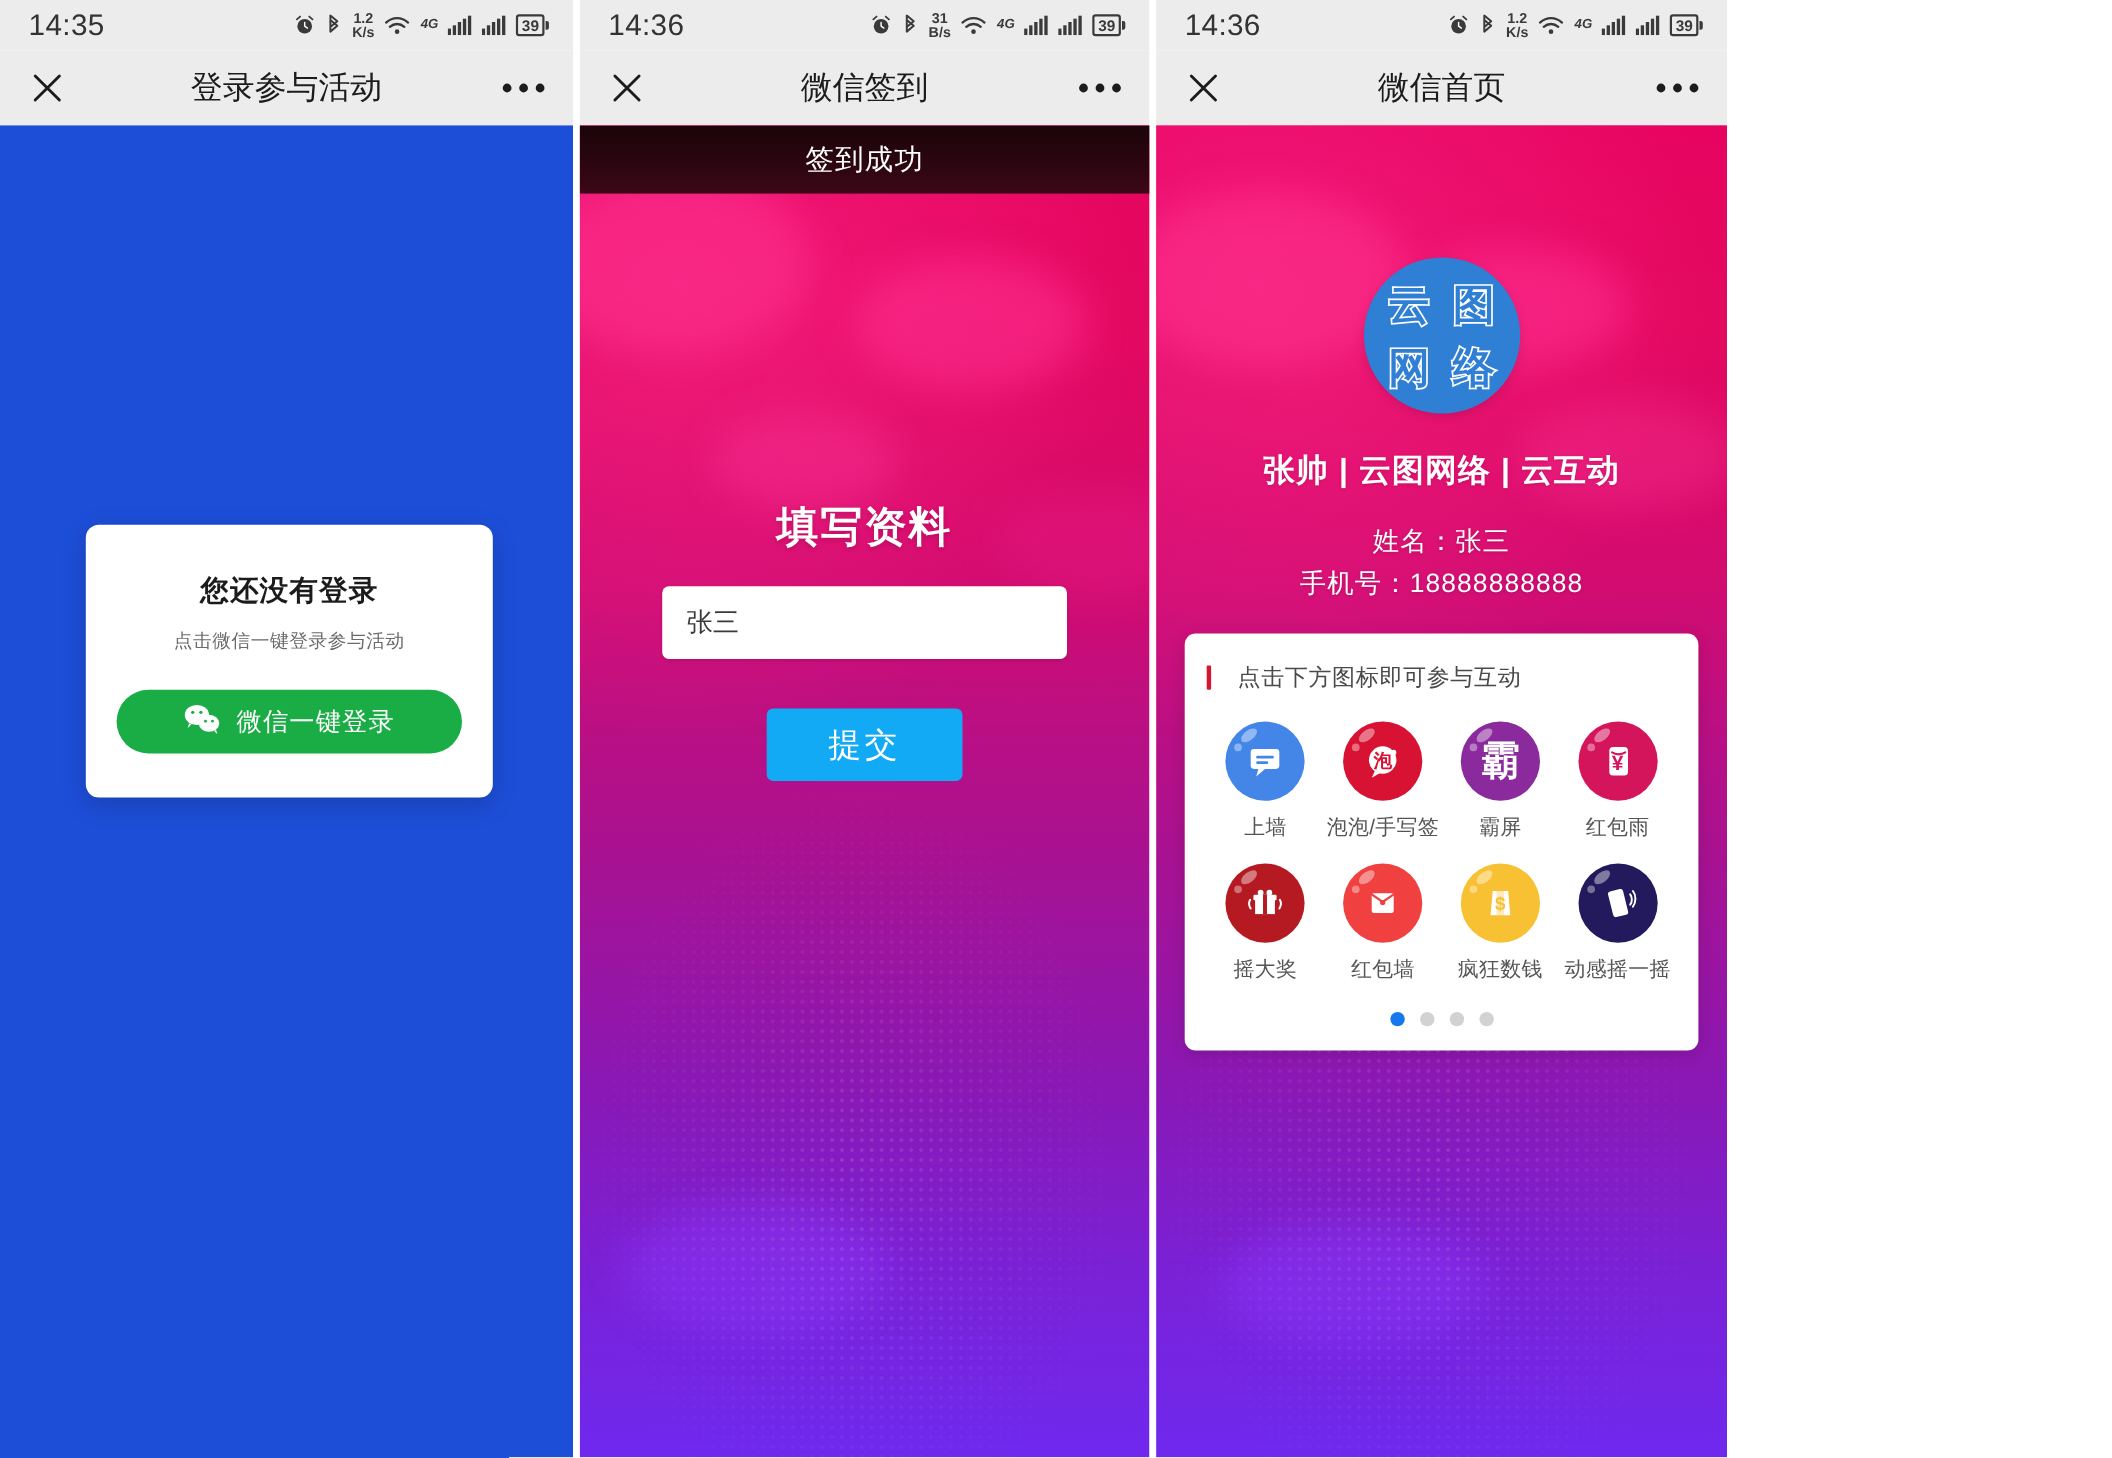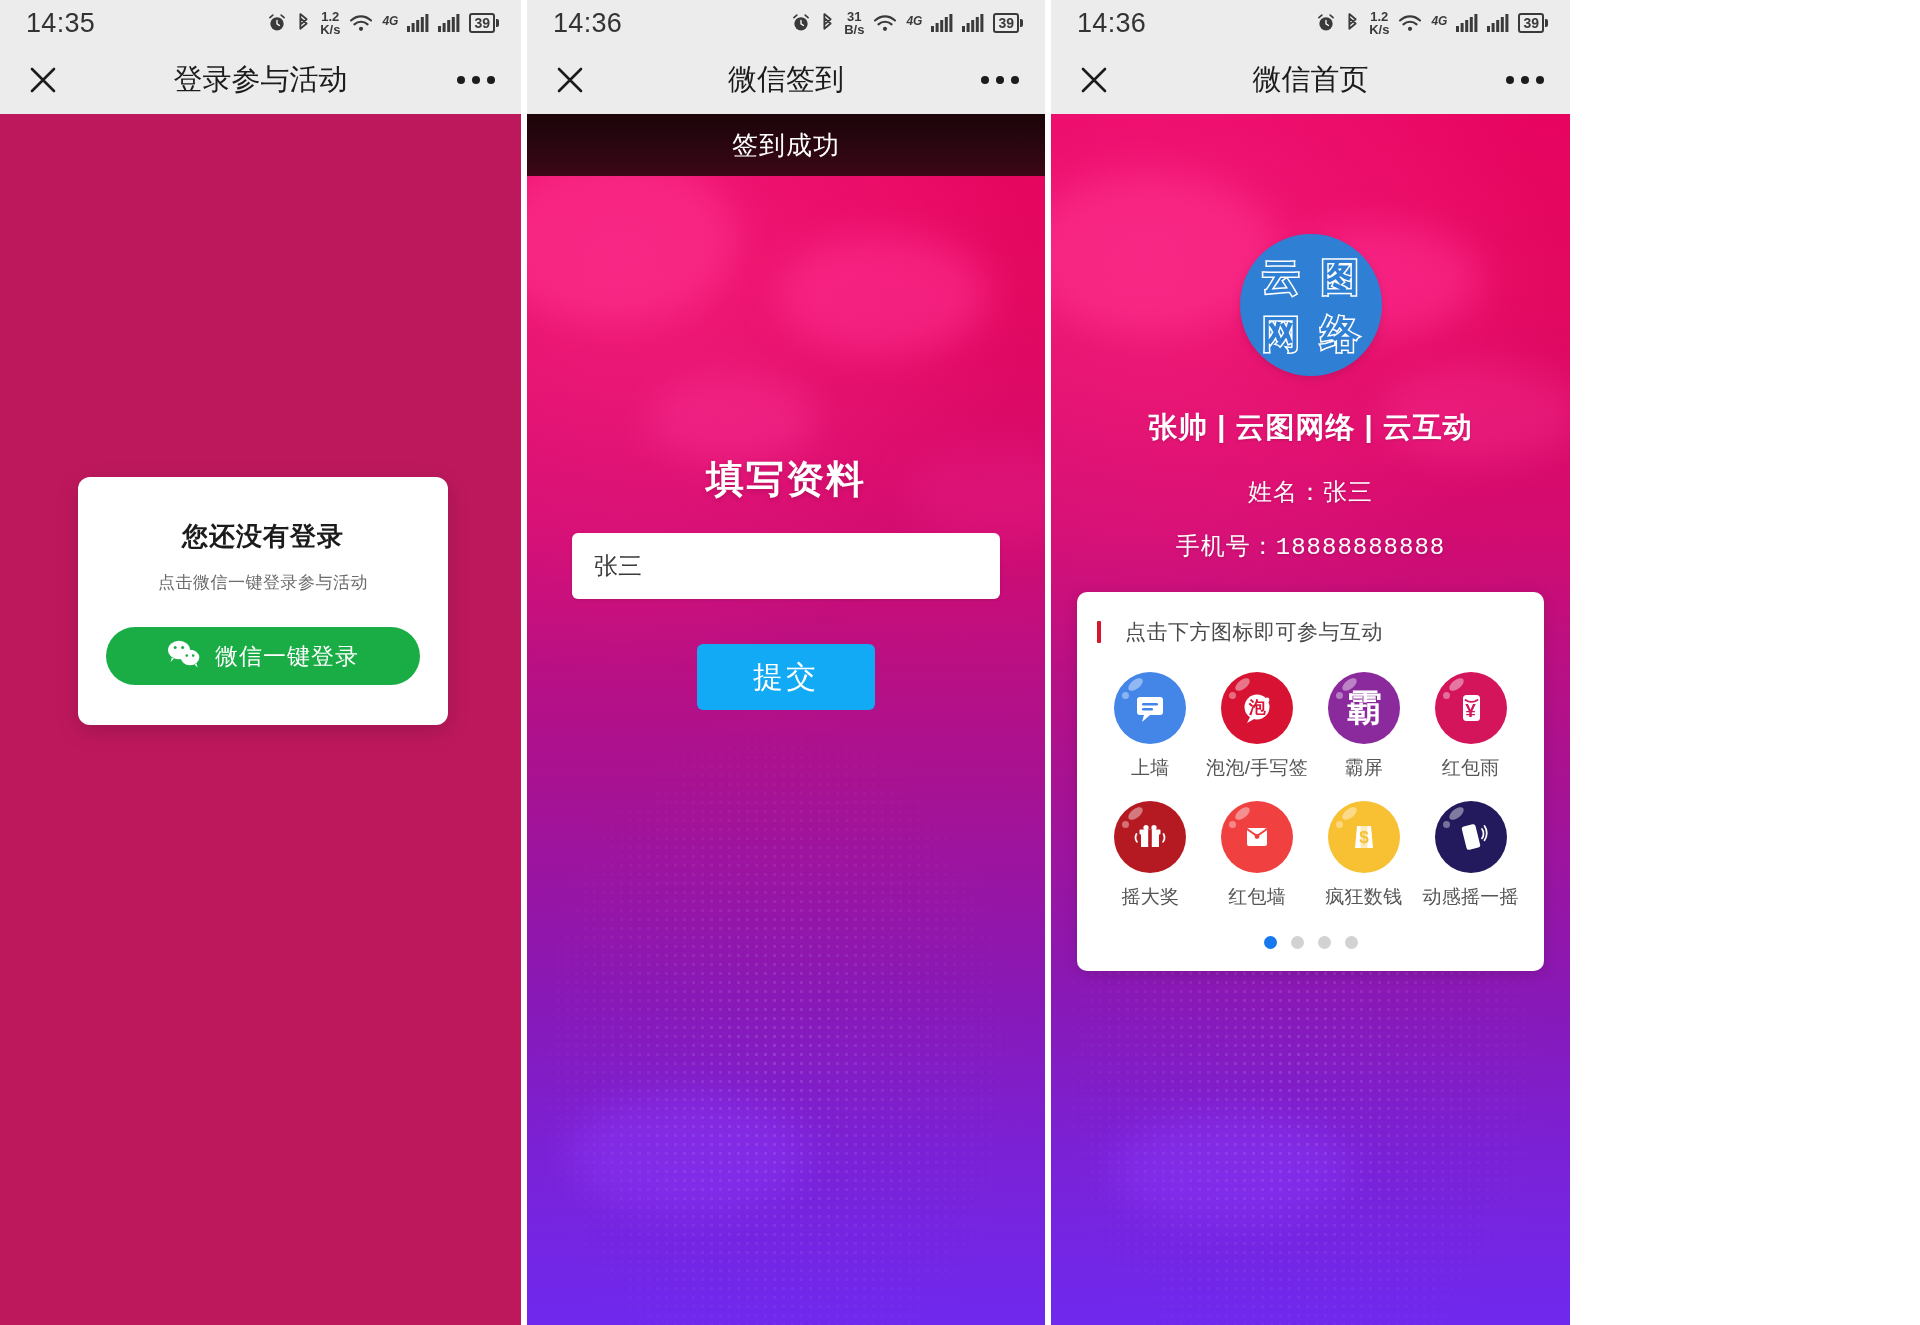--- a/index.html
+++ b/index.html
@@ -58,21 +58,21 @@
     pointer-events: none;
   }
   .nav-close { width: 34px; height: 34px; position: relative; z-index:2; cursor:pointer;}
   .nav-dots { display:flex; gap:7px; align-items:center; z-index:2; cursor:pointer;}
   .nav-dots i { width:8px; height:8px; border-radius:50%; background:#1c1c1c; display:block;}
 
   
   .p1 { width: 521px; background:#ffffff; }
   .p1-body {
     height: calc(1325px - 46px - 68px);
-    background: #be185d;
+    background: #1d4ed8;
     display:flex; align-items:flex-start; justify-content:center;
     position:relative;
   }
   .login-card {
     position:absolute;
     top: 363px;
     left: 78px;
     width: 370px;
     background:#fff;
     border-radius: 12px;
@@ -125,21 +125,21 @@
     height: 62px;
     background: linear-gradient(180deg,#1b0509 0%, #2d0611 60%, #3d0718 100%);
     display:flex; align-items:center; justify-content:center;
     color:#ffffff; font-size: 26px; letter-spacing:1px;
     position:relative; z-index:3;
   }
   .form-wrap {
     position:absolute; z-index:3;
     left: 0; right: 0;
     top: 340px;
-    padding: 0 45px;
+    padding: 0 75px;
     text-align:center;
   }
   .form-title {
     color:#fff; font-size: 38px; font-weight:700; letter-spacing:2px;
     text-shadow: 0 2px 5px rgba(0,0,0,0.18);
   }
   .field {
     margin-top: 28px;
     height: 66px;
     background:#fff;
@@ -180,21 +180,21 @@
     line-height: 1;
     font-family: "DejaVu Sans", "Liberation Sans", sans-serif;
   }
   .company-line {
     margin-top: 32px; text-align:center;
     color:#fff; font-size: 29px; font-weight:700; letter-spacing:1px;
     text-shadow: 0 1px 3px rgba(0,0,0,0.15);
   }
   .userinfo { margin-top: 28px; text-align:center; color:#fff; }
   .userinfo div { font-size: 24px; letter-spacing:1px; text-shadow: 0 1px 3px rgba(0,0,0,0.18); }
-  .userinfo div + div { margin-top: 22px; font-family: Liberation Mono, monospace; }
+  .userinfo div + div { margin-top: 6px; }
 
   .panel-card {
     margin: 30px 0 0 0;
     background:#fff;
     border-radius: 10px;
     padding: 26px 20px 22px 20px;
     box-shadow: 0 3px 14px rgba(0,0,0,0.14);
   }
   .card-head {
     display:flex; align-items:center; gap:24px;

